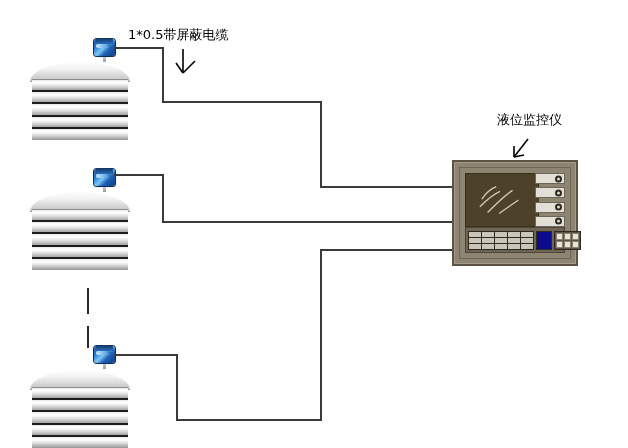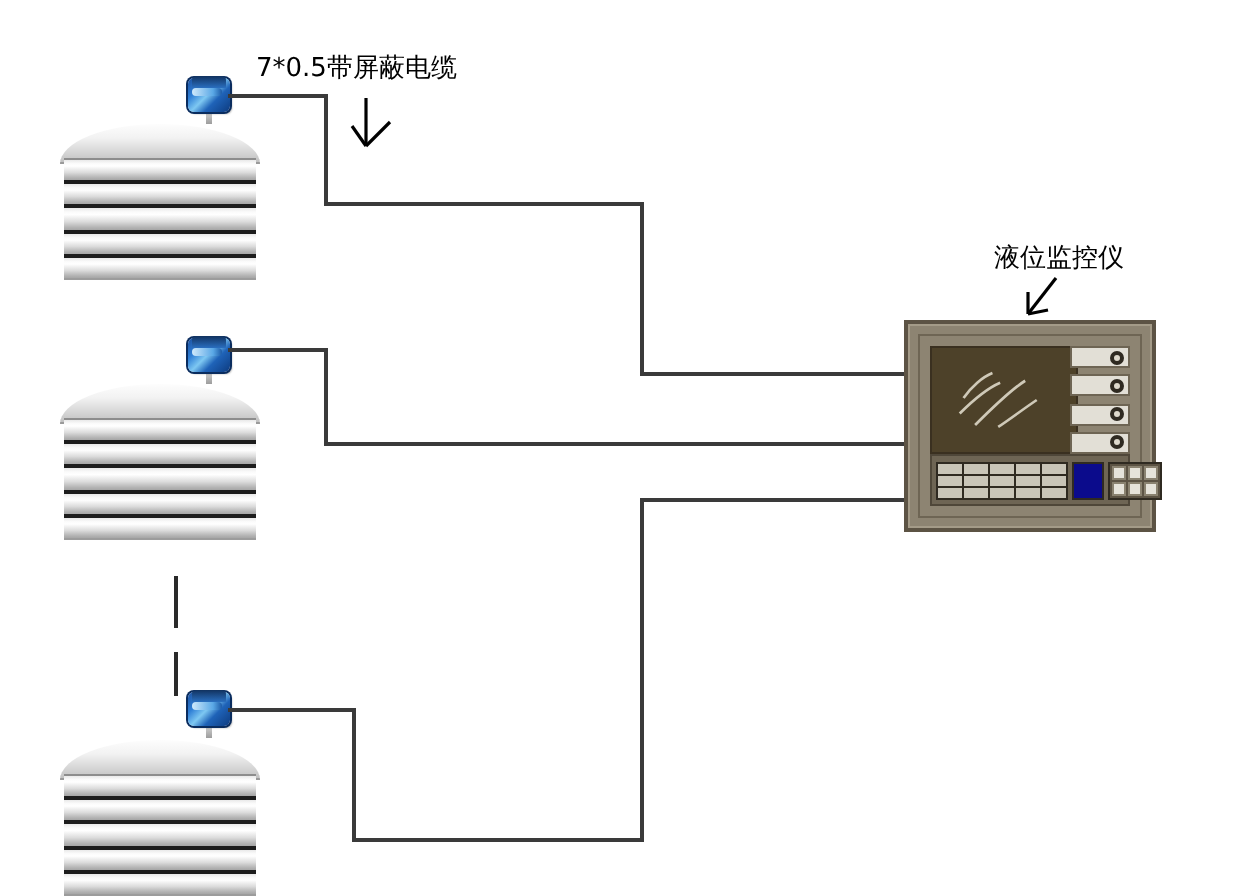--- a/index.html
+++ b/index.html
@@ -311,28 +311,28 @@
   <div class="cable-h" style="left:114px; top:174px; width:49px;"></div>
   <div class="cable-v" style="left:162px; top:174px; height:48px;"></div>
   <div class="cable-h" style="left:162px; top:221px; width:292px;"></div>
 
   <div class="cable-h" style="left:114px; top:354px; width:63px;"></div>
   <div class="cable-v" style="left:176px; top:354px; height:66px;"></div>
   <div class="cable-h" style="left:176px; top:419px; width:146px;"></div>
   <div class="cable-v" style="left:320px; top:249px; height:171px;"></div>
   <div class="cable-h" style="left:320px; top:249px; width:134px;"></div>
 
-  <div class="label" style="left:128px; top:28px;">7*0.5带屏蔽电缆</div>
+  <div class="label" style="left:128px; top:28px;">1*0.5带屏蔽电缆</div>
   <svg style="position:absolute; left:172px; top:47px;" width="26" height="32" viewBox="0 0 26 32">
     <path d="M11 2 L11 26" stroke="#000" stroke-width="1.6" fill="none"></path>
     <path d="M11 26 L4 16" stroke="#000" stroke-width="1.6" fill="none"></path>
     <path d="M11 26 L23 14" stroke="#000" stroke-width="1.6" fill="none"></path>
   </svg>
 
-  <div class="label" style="left:497px; top:123px;">液位监控仪</div>
+  <div class="label" style="left:497px; top:113px;">液位监控仪</div>
   <svg style="position:absolute; left:508px; top:137px;" width="26" height="26" viewBox="0 0 26 26">
     <path d="M20 2 L6 20" stroke="#000" stroke-width="1.6" fill="none"></path>
     <path d="M6 20 L6 9" stroke="#000" stroke-width="1.6" fill="none"></path>
     <path d="M6 20 L16 18" stroke="#000" stroke-width="1.6" fill="none"></path>
   </svg>
 
   <div id="monitor">
     <div class="mon-inner">
 
       <div class="mon-screen">

